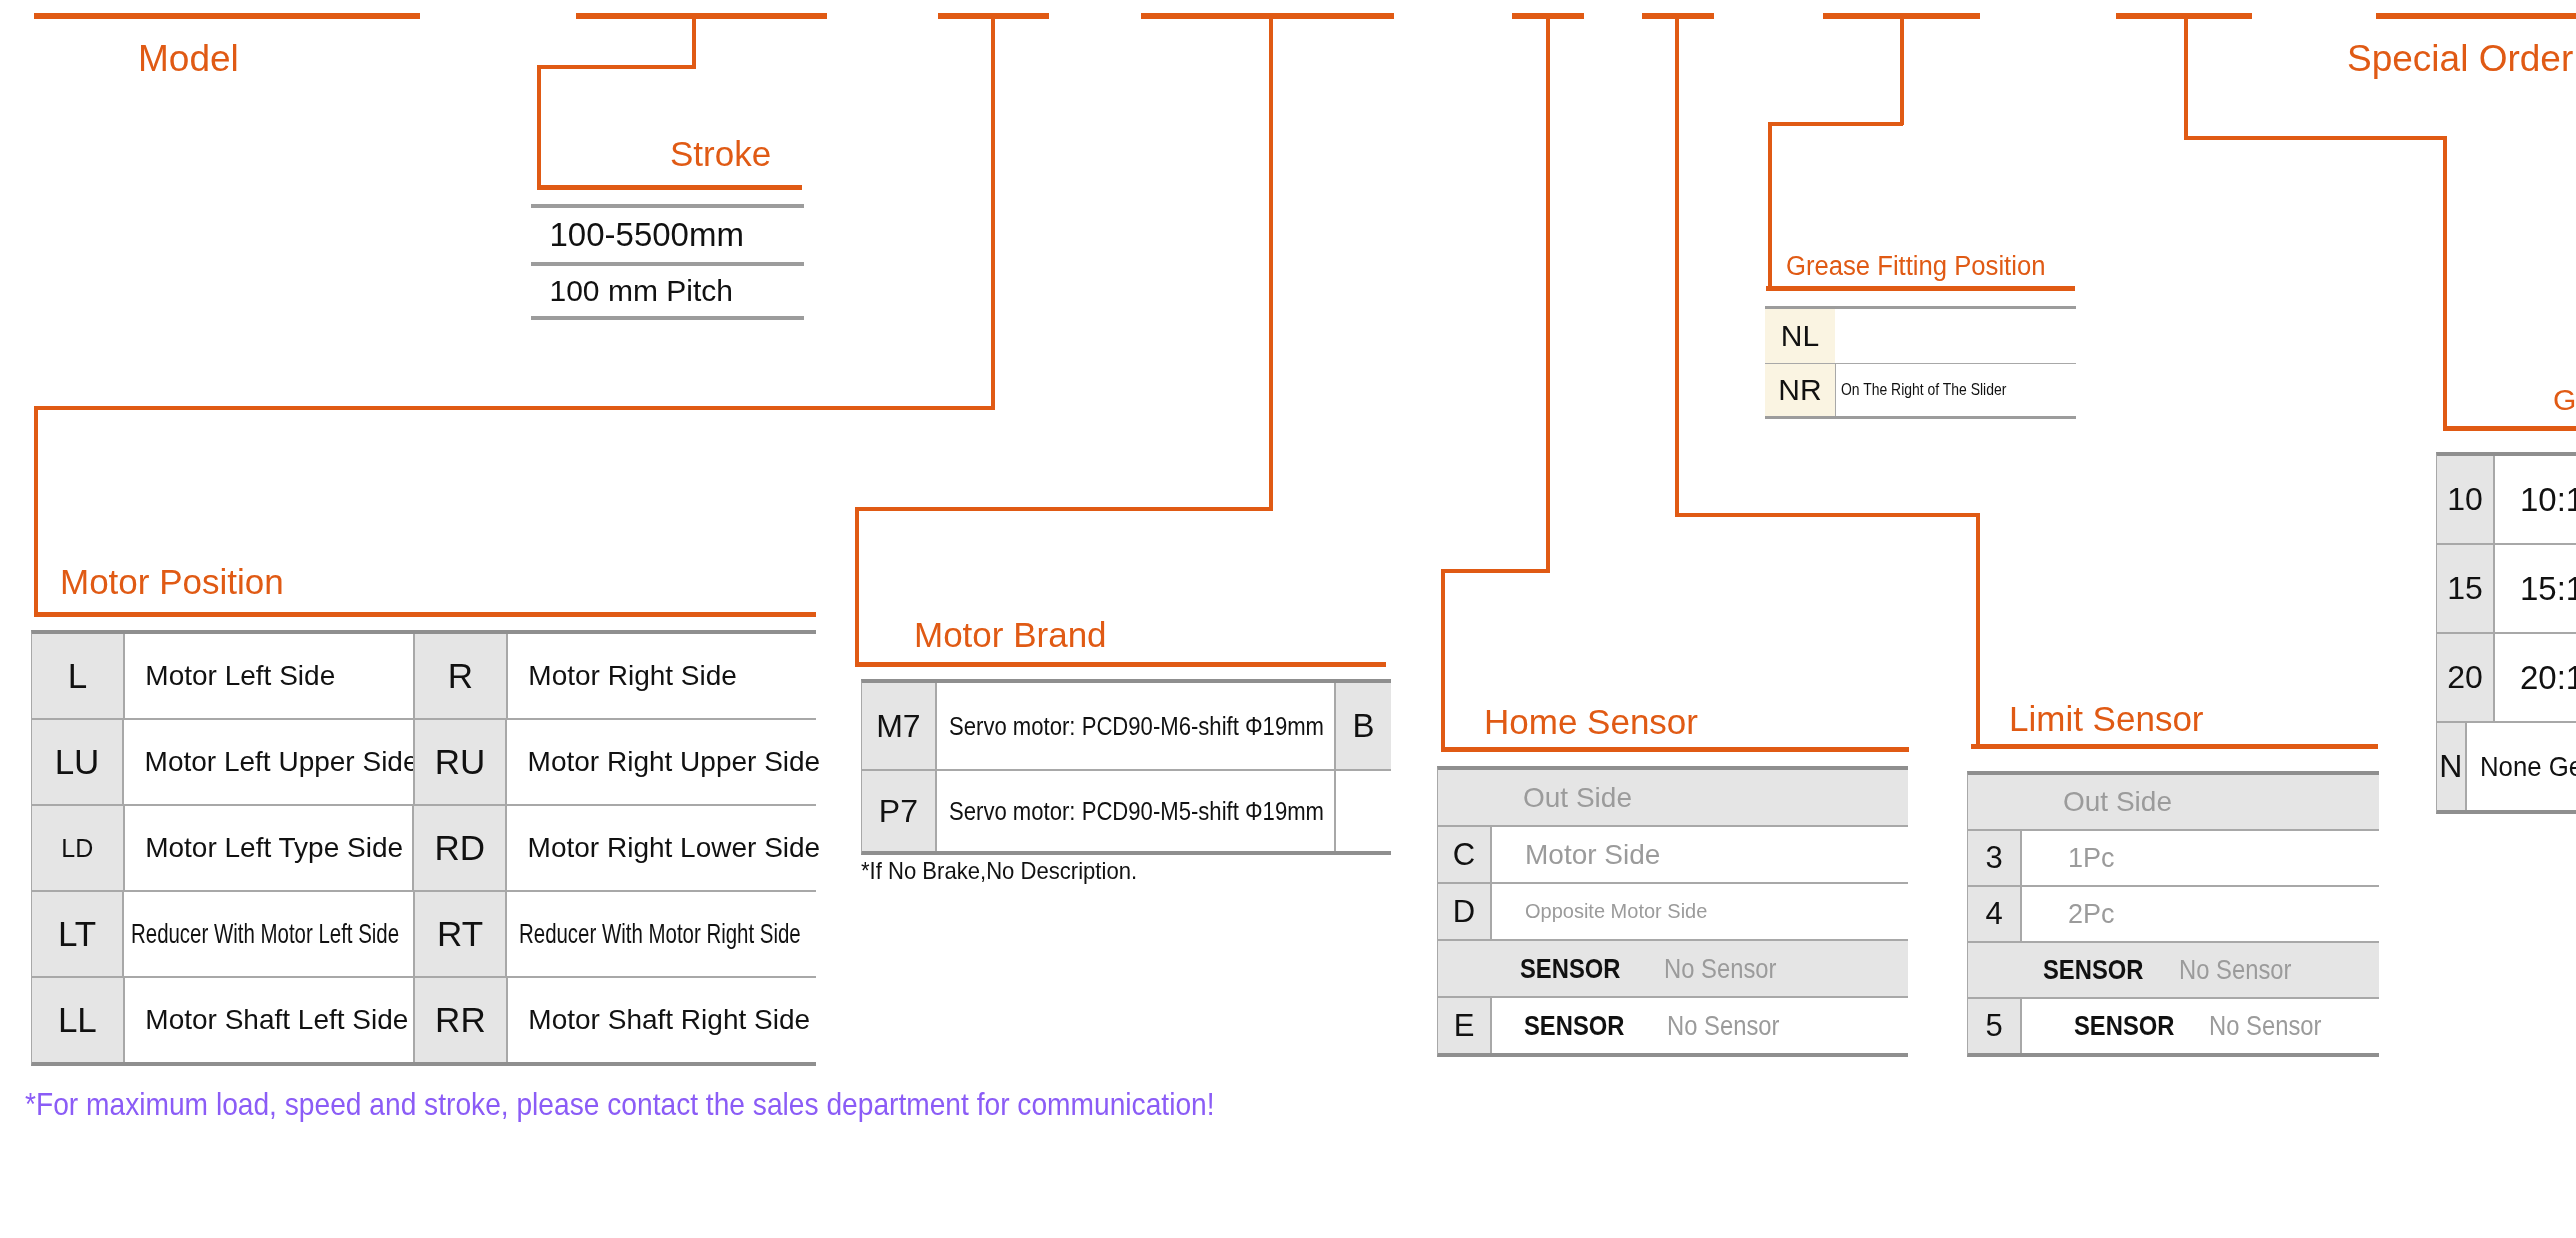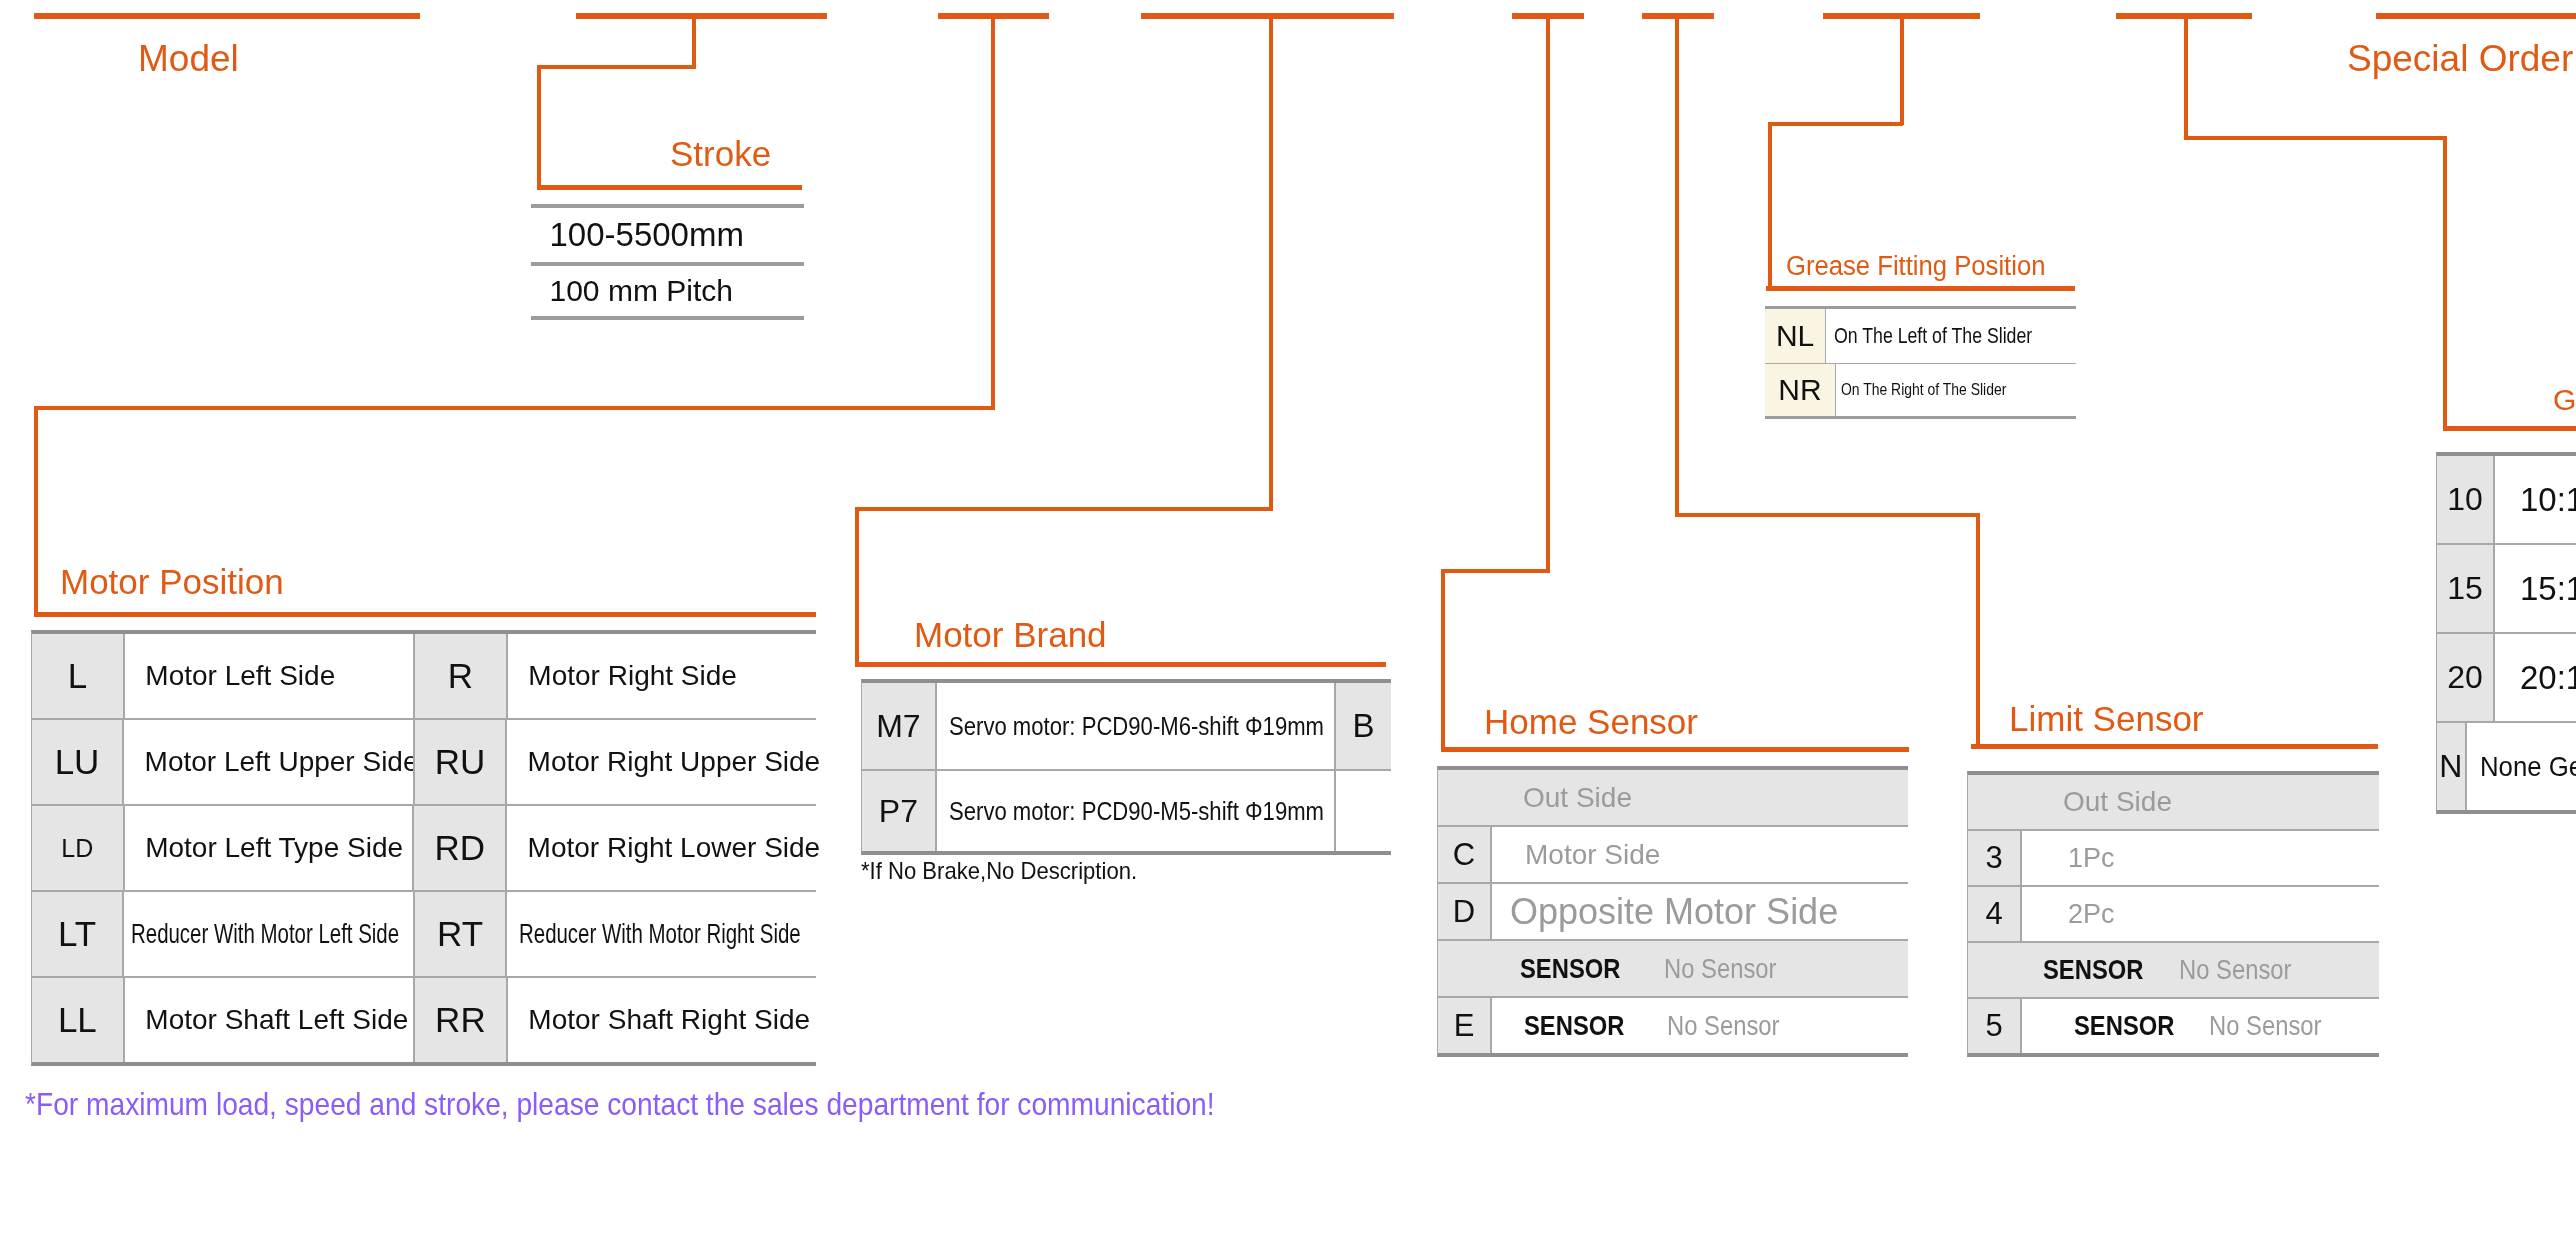--- a/index.html
+++ b/index.html
@@ -167,21 +167,21 @@
   <div class="tbl" style="left:1437px;top:766px;width:471px">
     <div class="row first" style="height:55px;background:#E5E5E5">
       <div class="cell graytx" style="width:100%;font-size:28px;padding-left:85px">Out Side</div>
     </div>
     <div class="row" style="height:57px">
       <div class="cell keyc" style="width:52px;font-size:31px">C</div>
       <div class="cell desc graytx" style="flex:1;font-size:28px;padding-left:33px">Motor Side</div>
     </div>
     <div class="row" style="height:57px">
       <div class="cell keyc" style="width:52px;font-size:31px">D</div>
-      <div class="cell desc graytx" style="flex:1;font-size:36px;padding-left:18px">Opposite Motor Side</div>
+      <div class="cell desc graytx" style="flex:1;font-size:20px;padding-left:33px">Opposite Motor Side</div>
     </div>
     <div class="row" style="height:57px;background:#E5E5E5">
       <div class="cell" style="width:100%;font-size:28px;padding-left:82px">
         <span class="cx85" style="font-weight:700">SENSOR</span>
         <span class="cx85 graytx" style="margin-left:26px">No Sensor</span>
       </div>
     </div>
     <div class="row" style="height:57px">
       <div class="cell keyc" style="width:52px;font-size:31px">E</div>
       <div class="cell desc" style="flex:1;font-size:28px;padding-left:32px">
@@ -214,23 +214,20 @@
       <div class="cell desc" style="flex:1;font-size:28px;padding-left:52px">
         <span class="cx85" style="font-weight:700">SENSOR</span>
         <span class="cx85 graytx" style="margin-left:16.5px">No Sensor</span>
       </div>
     </div>
   </div>
 
   <div style="position:absolute;left:1765px;top:306px;width:311px;box-sizing:border-box;border-top:3.6px solid #9C9C9C;border-bottom:3.6px solid #9C9C9C;background:#fff">
     <div class="row first" style="height:54px">
       <div class="cell cream" style="width:70px;justify-content:center;font-size:30px">NL</div>
-      <div class="cell" style="flex:1;font-size:21.6px;padding-left:8.2px;border-left:1.5px solid #A8A8A8">
-          <span class="cx82">On The Left of The Slider</span>
-        </div>
     </div>
     <div class="row" style="height:53px;border-top:1.5px solid #A8A8A8">
       <div class="cell cream" style="width:70px;justify-content:center;font-size:30px">NR</div>
       <div class="cell" style="flex:1;font-size:17px;padding-left:5px;border-left:1.5px solid #A8A8A8">
           <span class="cx82">On The Right of The Slider</span>
         </div>
     </div>
   </div>
 
   <div class="tbl" style="left:2436px;top:452px;width:294px">

